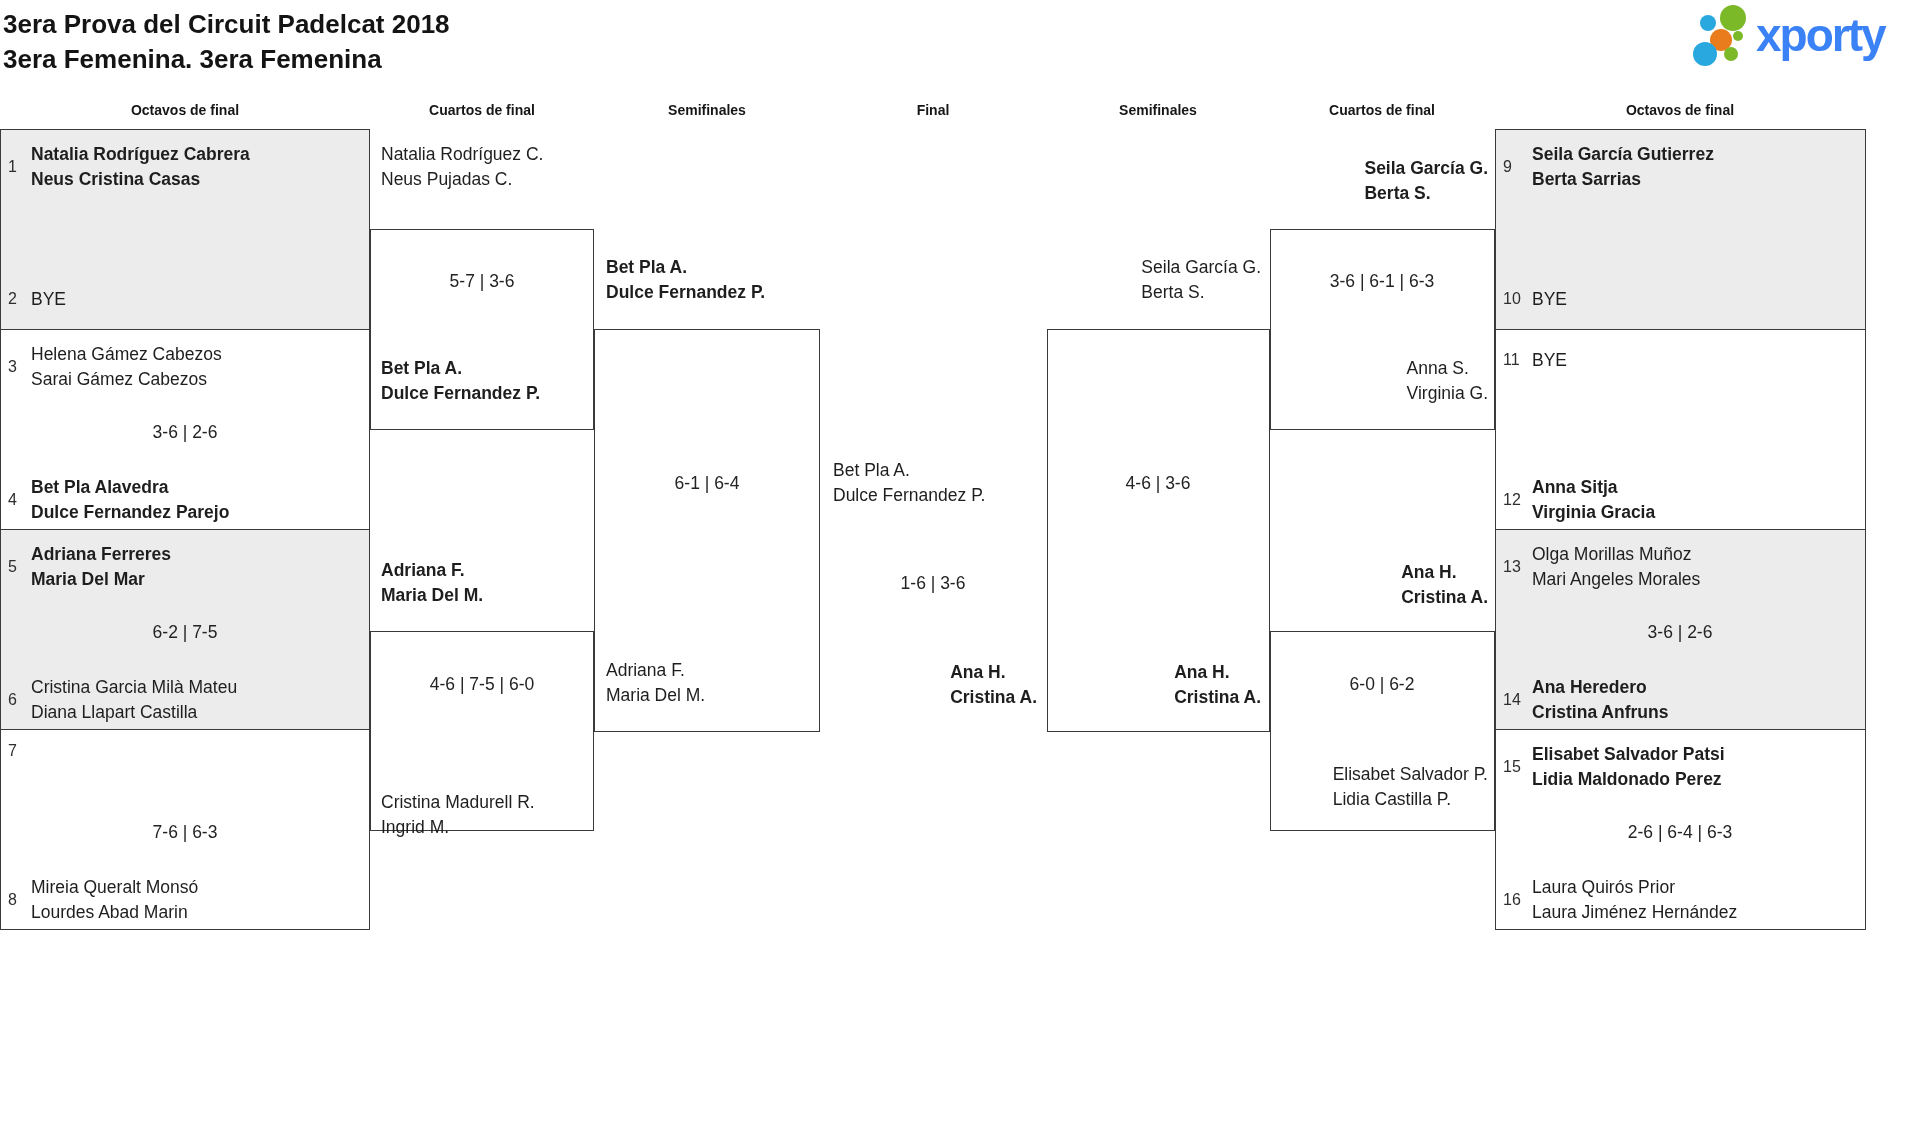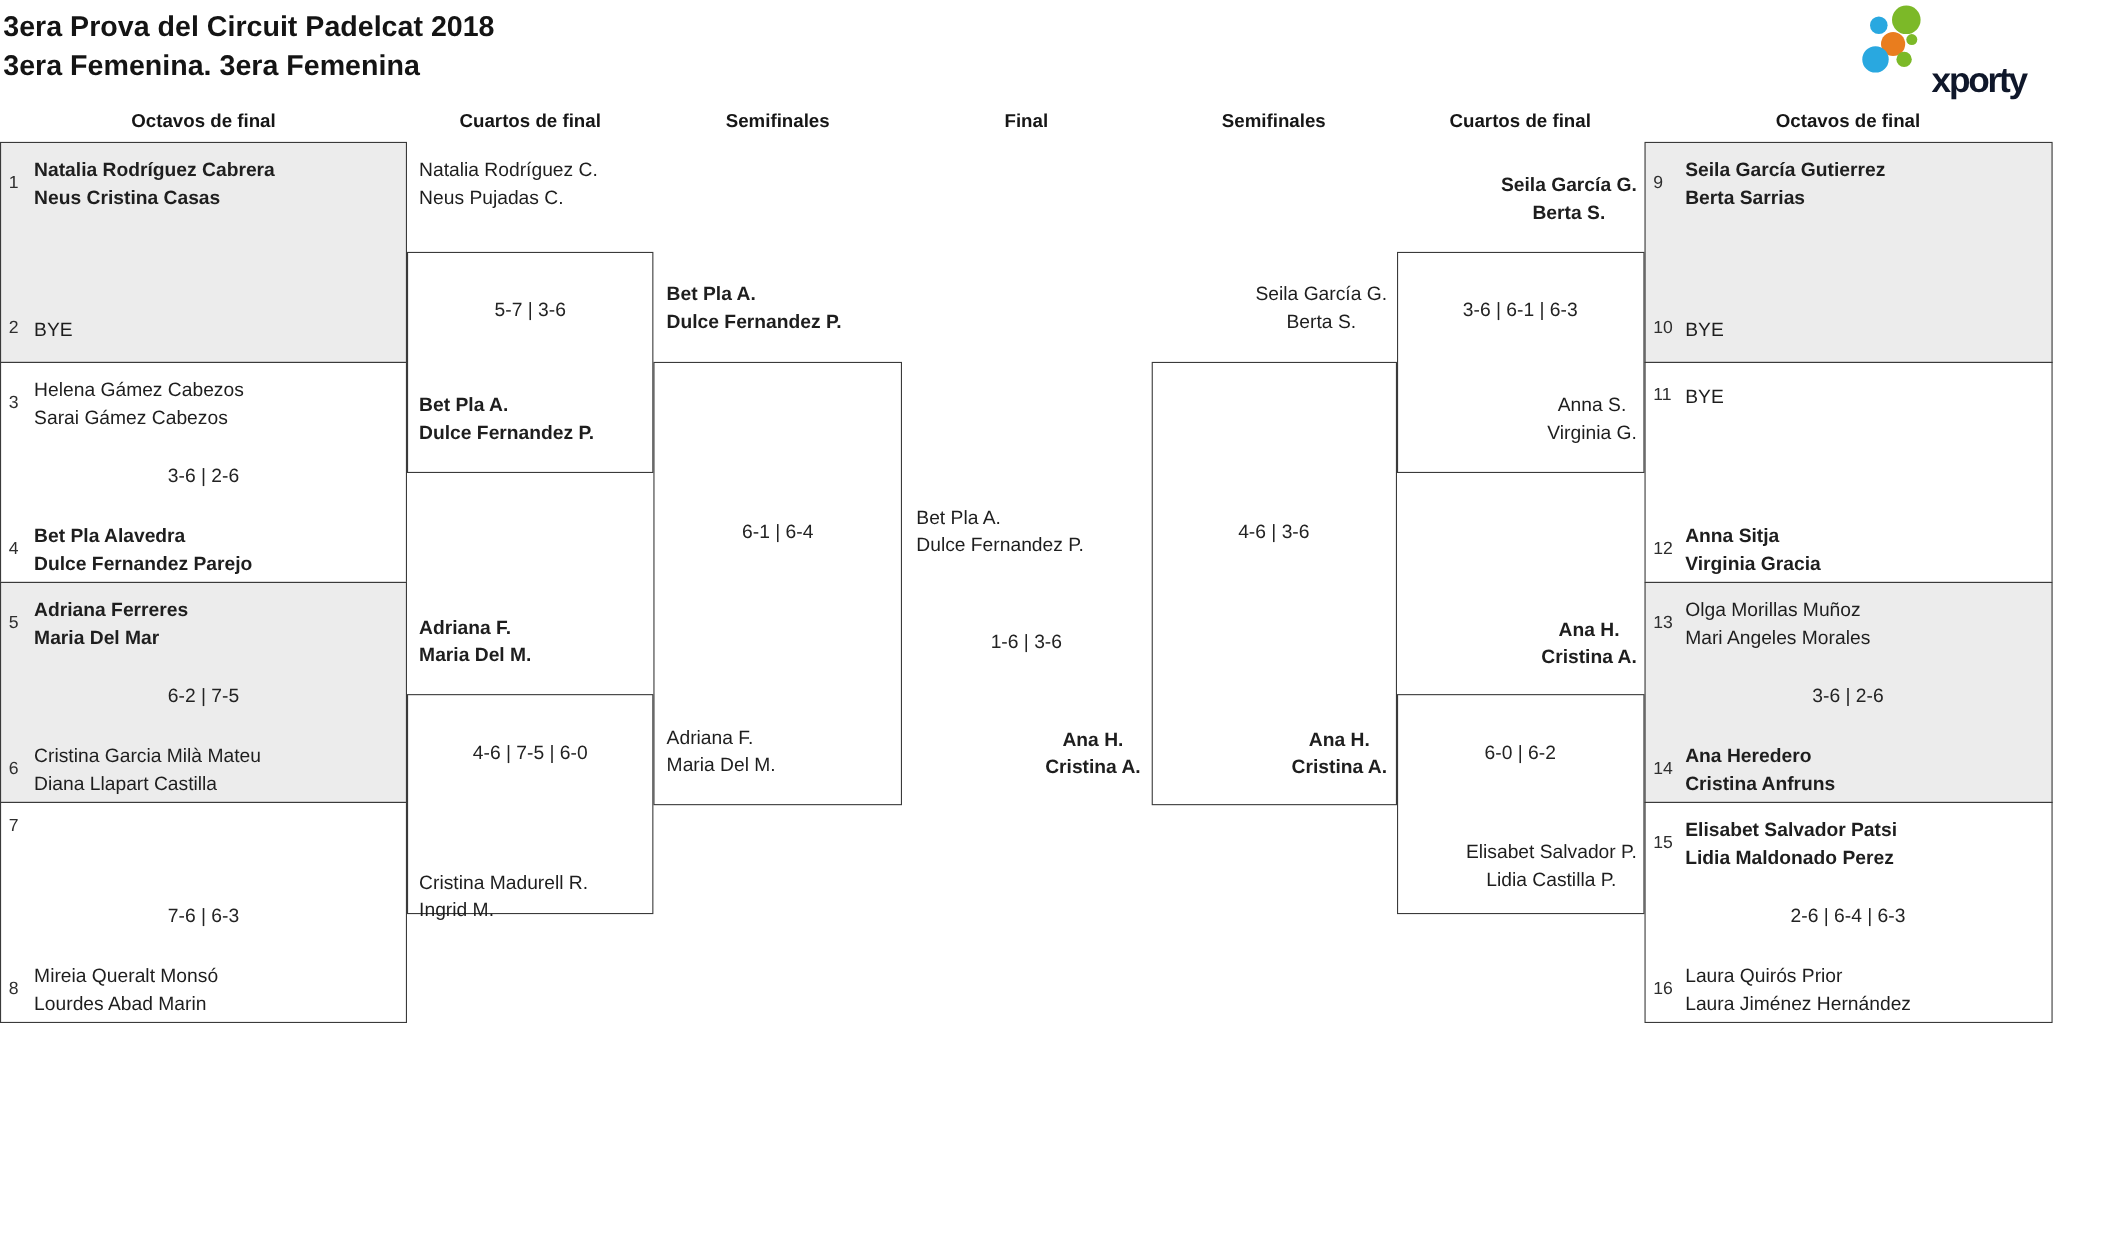--- a/index.html
+++ b/index.html
@@ -1,38 +1,38 @@
 <!DOCTYPE html>
 <html><head>
 <meta charset="utf-8">
 <style>
   html,body{margin:0;padding:0;background:#fff;font-family:"Liberation Sans",sans-serif;color:#1e1e1e;}
   .stage{position:relative;width:1920px;height:1133px;background:#fff;overflow:hidden;}
   
   .title-line{position:absolute;left:3px;font-weight:bold;font-size:26px;line-height:34px;color:#141414;white-space:nowrap;}
   
   .dot{position:absolute;border-radius:50%;}
-  .brand{position:absolute;font-weight:bold;font-size:32px;letter-spacing:-2px;color:#0f172a;white-space:nowrap;margin-top:47px;}
-  
-  .hdr{position:absolute;top:99px;transform:translateX(-50%);font-weight:bold;font-size:17px;line-height:22px;white-space:nowrap;color:#161616;}
+  .brand{position:absolute;font-weight:bold;font-size:46px;letter-spacing:-2px;color:#3b82f6;white-space:nowrap;}
+  
+  .hdr{position:absolute;top:99px;transform:translateX(-50%);font-weight:bold;font-size:14px;line-height:22px;white-space:nowrap;color:#161616;}
   
   .box{position:absolute;border:1px solid #3a3a3a;box-sizing:border-box;background:transparent;}
   .shade{background:#ececec;}
   
   .slot{position:absolute;display:flex;align-items:center;padding-left:8px;box-sizing:border-box;}
   .seed{font-size:16px;color:#2e2e2e;flex:0 0 23px;}
   .seed-wide{flex:0 0 29px;}
   .tm{display:flex;flex-direction:column;}
   .nl{display:block;font-size:17.5px;line-height:24.5px;white-space:nowrap;}
   .bold .nl{font-weight:bold;}
   .bye{transform:translateY(12px);}
   
   .part{position:absolute;}
   .part .nl{font-size:17.5px;line-height:24.5px;}
-  .ra{text-align:center;}
+  .ra{text-align:left;}
   
   .score{position:absolute;transform:translateX(-50%);font-size:17.5px;line-height:24px;white-space:nowrap;color:#232323;}
 </style>
 </head>
 <body>
 
 <div class="stage">
 
   <div class="title-line" style="top:7px">3era Prova del Circuit Padelcat 2018</div>
   <div class="title-line" style="top:42px">3era Femenina. 3era Femenina</div>

